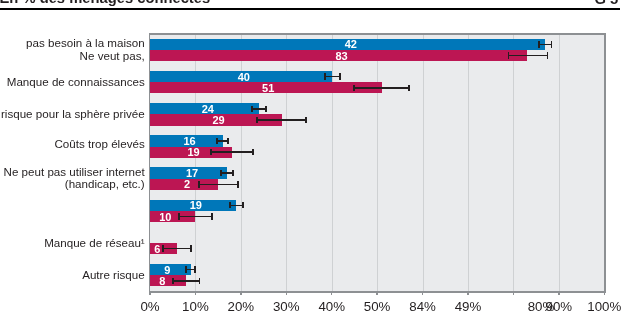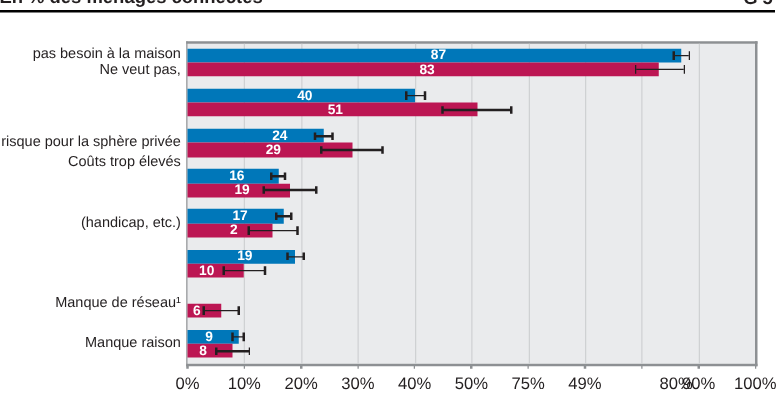--- a/index.html
+++ b/index.html
@@ -55,83 +55,87 @@
       <div class="tick abs" style="left: 285.59px; top: 291.5px;"></div>
       <div class="ticklabel" style="left: 286.29px; top: 299.5px;">30%</div>
       <div class="gridline" style="left: 331.72px; top: 34.5px; height: 256px;"></div>
       <div class="tick abs" style="left: 331.02px; top: 291.5px;"></div>
       <div class="ticklabel" style="left: 331.72px; top: 299.5px;">40%</div>
       <div class="gridline" style="left: 377.15px; top: 34.5px; height: 256px;"></div>
       <div class="tick abs" style="left: 376.45px; top: 291.5px;"></div>
       <div class="ticklabel" style="left: 377.15px; top: 299.5px;">50%</div>
       <div class="gridline" style="left: 422.58px; top: 34.5px; height: 256px;"></div>
       <div class="tick abs" style="left: 421.88px; top: 291.5px;"></div>
-      <div class="ticklabel" style="left: 422.58px; top: 299.5px;">75%</div>
+      <div class="ticklabel" style="left: 422.58px; top: 299.5px;">84%</div>
       <div class="gridline" style="left: 468.01px; top: 34.5px; height: 256px;"></div>
       <div class="tick abs" style="left: 467.31px; top: 291.5px;"></div>
       <div class="ticklabel" style="left: 468.01px; top: 299.5px;">49%</div>
       <div class="gridline" style="left: 513.44px; top: 34.5px; height: 256px;"></div>
       <div class="tick abs" style="left: 512.74px; top: 291.5px;"></div>
       <div class="ticklabel" style="left: 541px; top: 299.5px;">80%</div>
       <div class="gridline" style="left: 558.87px; top: 34.5px; height: 256px;"></div>
       <div class="tick abs" style="left: 558.17px; top: 291.5px;"></div>
       <div class="ticklabel" style="left: 558.87px; top: 299.5px;">90%</div>
       <div class="tick abs" style="left: 603.6px; top: 291.5px;"></div>
       <div class="ticklabel" style="left: 604.3px; top: 299.5px;">100%</div>
       <div class="catlabel" style="top: 50.05px;">
         <div>pas besoin à la maison</div>
         <div>Ne veut pas,</div>
       </div>
       <div class="bar blue" style="left: 150px; top: 38.8px; width: 395.241px;"></div>
-      <div class="barval" style="left: 350.721px; top: 44.425px;">87</div>
+      <div class="barval" style="left: 350.721px; top: 44.425px;">42</div>
       <div class="errbar" style="left: 538.608px; top: 43.675px; width: 12.9021px;"></div>
       <div class="errcap" style="left: 537.708px; top: 41.225px; height: 6.4px;"></div>
       <div class="errcap" style="left: 550.61px; top: 41.225px; height: 6.4px;"></div>
       <div class="bar pink" style="left: 150px; top: 50.05px; width: 377.069px;"></div>
       <div class="barval" style="left: 341.635px; top: 55.675px;">83</div>
       <div class="errbar" style="left: 508.579px; top: 54.925px; width: 38.8881px;"></div>
       <div class="errcap" style="left: 507.679px; top: 52.475px; height: 6.4px;"></div>
       <div class="errcap" style="left: 546.567px; top: 52.475px; height: 6.4px;"></div>
+      <div class="catlabel" style="top: 82.22px;">
+        <div>Manque de connaissances</div>
+      </div>
       <div class="bar blue" style="left: 150px; top: 70.97px; width: 181.72px;"></div>
       <div class="barval" style="left: 243.76px; top: 76.595px;">40</div>
       <div class="errbar" style="left: 324.633px; top: 75.845px; width: 15.4916px;"></div>
       <div class="errcap" style="left: 323.733px; top: 73.395px; height: 6.4px;"></div>
       <div class="errcap" style="left: 339.225px; top: 73.395px; height: 6.4px;"></div>
       <div class="bar pink" style="left: 150px; top: 82.22px; width: 231.693px;"></div>
       <div class="barval" style="left: 268.147px; top: 87.845px;">51</div>
       <div class="errbar" style="left: 354.299px; top: 87.095px; width: 54.7886px;"></div>
       <div class="errcap" style="left: 353.399px; top: 84.645px; height: 6.4px;"></div>
       <div class="errcap" style="left: 408.187px; top: 84.645px; height: 6.4px;"></div>
       <div class="catlabel" style="top: 114.39px;">
         <div>risque pour la sphère privée</div>
       </div>
       <div class="bar blue" style="left: 150px; top: 103.14px; width: 109.032px;"></div>
-      <div class="barval" style="left: 207.816px; top: 108.765px; margin-left: 16px;">24</div>
+      <div class="barval" style="left: 207.816px; top: 108.765px;">24</div>
       <div class="errbar" style="left: 252.263px; top: 108.015px; width: 13.5381px;"></div>
       <div class="errcap" style="left: 251.363px; top: 105.565px; height: 6.4px;"></div>
       <div class="errcap" style="left: 264.901px; top: 105.565px; height: 6.4px;"></div>
       <div class="bar pink" style="left: 150px; top: 114.39px; width: 131.747px;"></div>
       <div class="barval" style="left: 218.573px; top: 120.015px;">29</div>
       <div class="errbar" style="left: 257.351px; top: 119.265px; width: 48.7918px;"></div>
       <div class="errcap" style="left: 256.451px; top: 116.815px; height: 6.4px;"></div>
       <div class="errcap" style="left: 305.243px; top: 116.815px; height: 6.4px;"></div>
-      <div class="catlabel" style="top: 130px; text-align: right;">
+      <div class="catlabel" style="top: 144px; text-align: right;">
         <div>Coûts trop élevés</div>
       </div>
       <div class="bar blue" style="left: 150px; top: 135.31px; width: 72.688px;"></div>
       <div class="barval" style="left: 189.444px; top: 140.935px;">16</div>
       <div class="errbar" style="left: 217.373px; top: 140.185px; width: 10.6306px;"></div>
       <div class="errcap" style="left: 216.473px; top: 137.735px; height: 6.4px;"></div>
       <div class="errcap" style="left: 227.103px; top: 137.735px; height: 6.4px;"></div>
       <div class="bar pink" style="left: 150px; top: 146.56px; width: 81.774px;"></div>
       <div class="barval" style="left: 193.587px; top: 152.185px;">19</div>
       <div class="errbar" style="left: 210.876px; top: 151.435px; width: 41.7956px;"></div>
       <div class="errcap" style="left: 209.976px; top: 148.985px; height: 6.4px;"></div>
       <div class="errcap" style="left: 251.772px; top: 148.985px; height: 6.4px;"></div>
       <div class="catlabel" style="top: 178.73px;">
+        <div>Ne peut pas utiliser internet</div>
         <div>(handicap, etc.)</div>
       </div>
       <div class="bar blue" style="left: 150px; top: 167.48px; width: 77.231px;"></div>
       <div class="barval" style="left: 192.016px; top: 173.105px;">17</div>
       <div class="errbar" style="left: 221.325px; top: 172.355px; width: 11.8118px;"></div>
       <div class="errcap" style="left: 220.425px; top: 169.905px; height: 6.4px;"></div>
       <div class="errcap" style="left: 232.237px; top: 169.905px; height: 6.4px;"></div>
       <div class="bar pink" style="left: 150px; top: 178.73px; width: 68.145px;"></div>
       <div class="barval" style="left: 187.072px; top: 184.355px;">2</div>
       <div class="errbar" style="left: 198.61px; top: 183.605px; width: 39.0698px;"></div>
@@ -149,21 +153,21 @@
       <div class="errcap" style="left: 210.749px; top: 213.325px; height: 6.4px;"></div>
       <div class="catlabel" style="top: 243.07px; text-align: right;">
         <div>Manque de réseau¹</div>
       </div>
       <div class="bar pink" style="left: 150px; top: 243.07px; width: 27.258px;"></div>
       <div class="barval" style="left: 157.329px; top: 248.695px;">6</div>
       <div class="errbar" style="left: 163.311px; top: 247.945px; width: 27.894px;"></div>
       <div class="errcap" style="left: 162.411px; top: 245.495px; height: 6.4px;"></div>
       <div class="errcap" style="left: 190.305px; top: 245.495px; height: 6.4px;"></div>
       <div class="catlabel" style="top: 275.24px;">
-        <div>Manque raison</div>
+        <div>Autre risque</div>
       </div>
       <div class="bar blue" style="left: 150px; top: 263.99px; width: 40.887px;"></div>
       <div class="barval" style="left: 167.143px; top: 269.615px;">9</div>
       <div class="errbar" style="left: 186.389px; top: 268.865px; width: 8.99514px;"></div>
       <div class="errcap" style="left: 185.489px; top: 266.415px; height: 6.4px;"></div>
       <div class="errcap" style="left: 194.485px; top: 266.415px; height: 6.4px;"></div>
       <div class="bar pink" style="left: 150px; top: 275.24px; width: 36.344px;"></div>
       <div class="barval" style="left: 162.372px; top: 280.865px;">8</div>
       <div class="errbar" style="left: 173.169px; top: 280.115px; width: 26.3494px;"></div>
       <div class="errcap" style="left: 172.269px; top: 277.665px; height: 6.4px;"></div>

